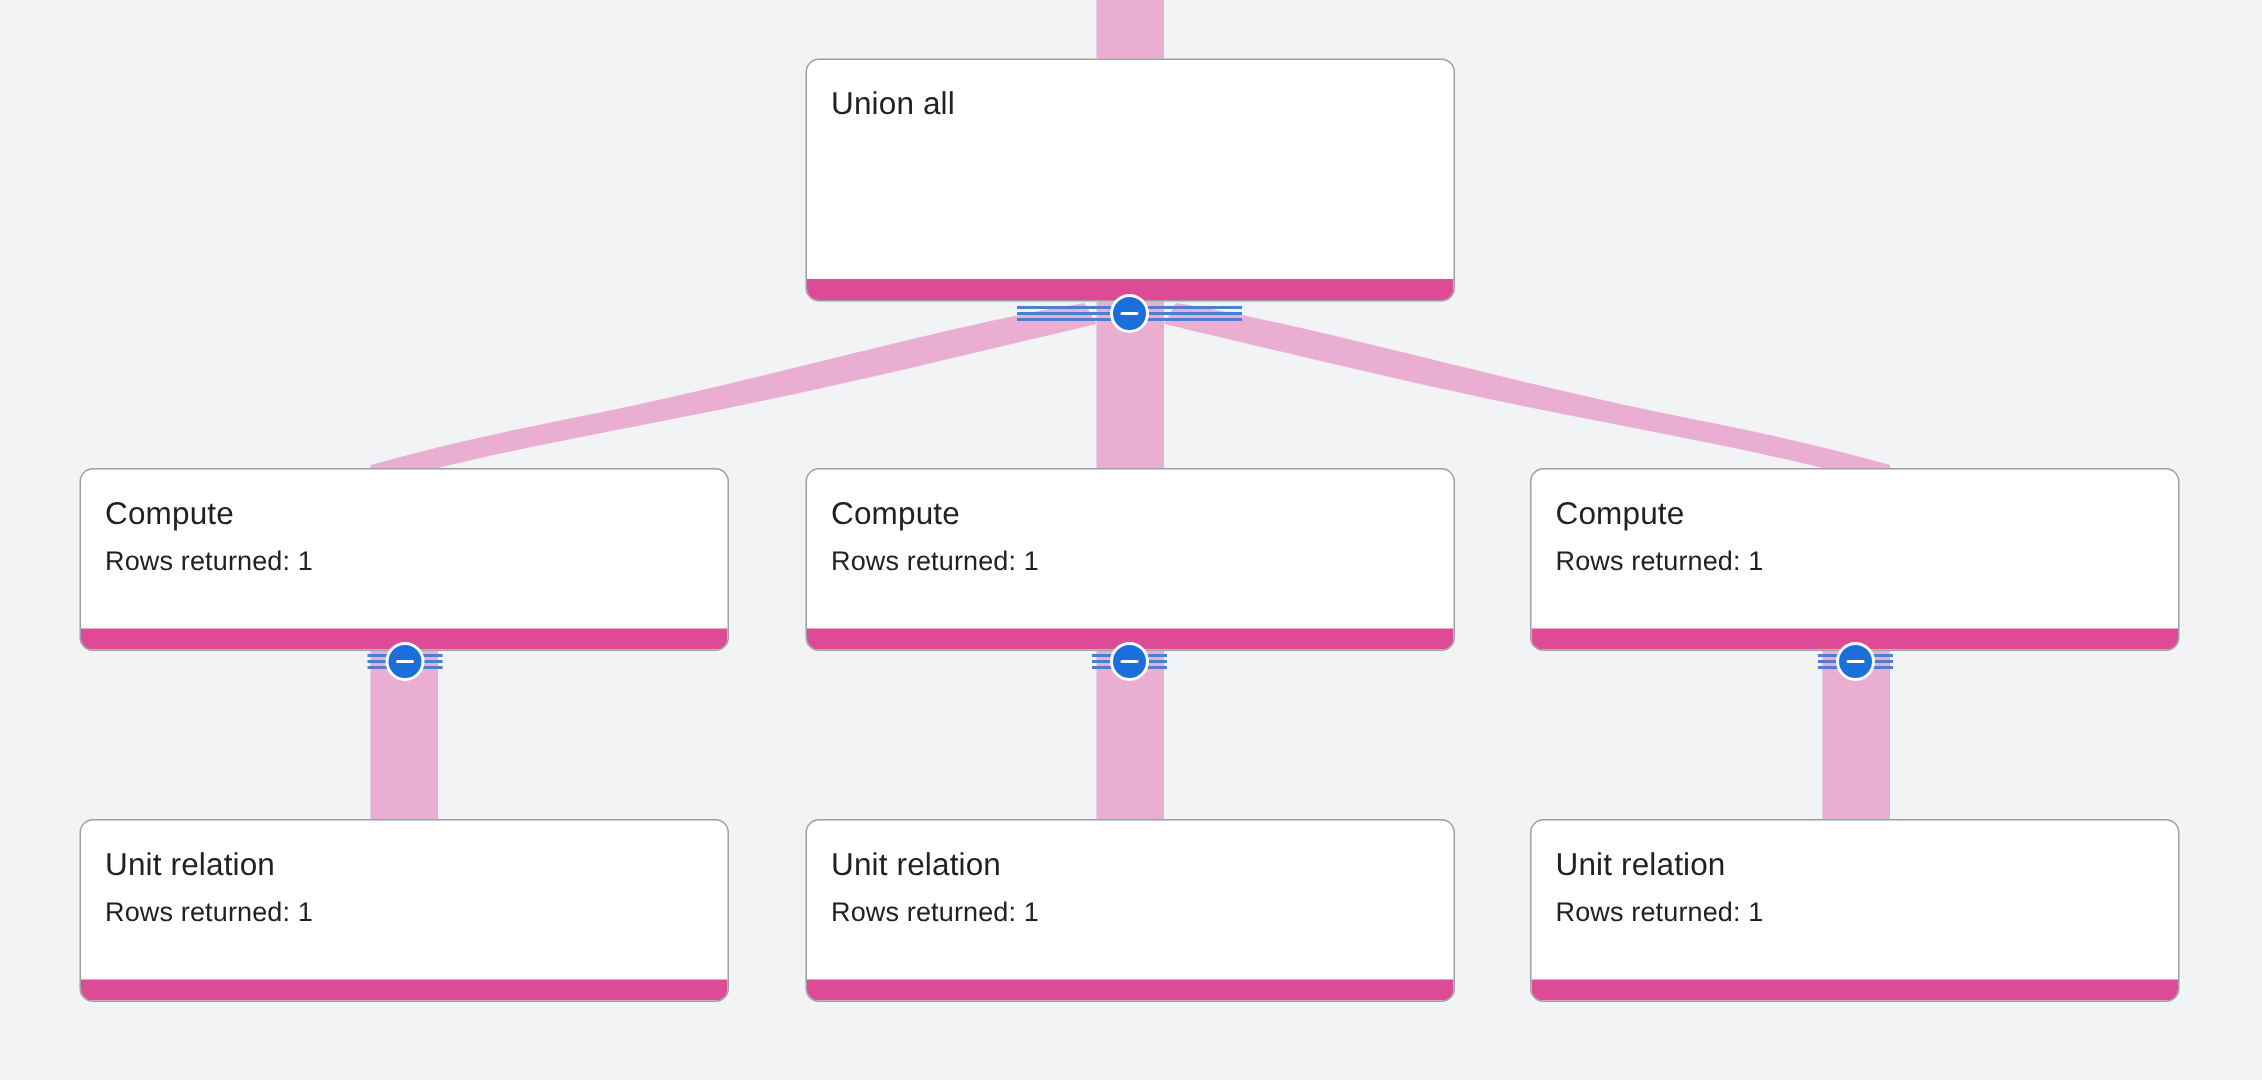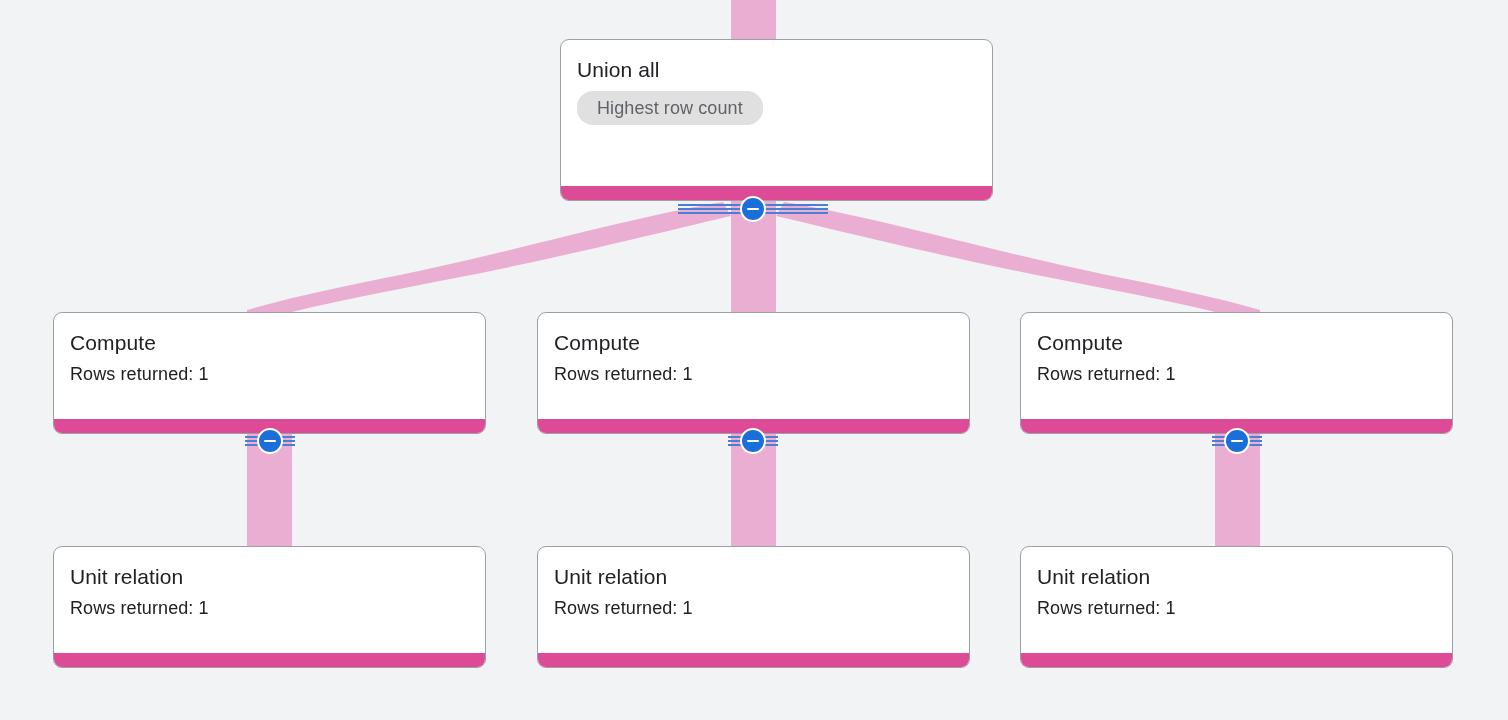--- a/index.html
+++ b/index.html
@@ -143,26 +143,23 @@
              C 1167,300 1107,289 1057,279
              C 947,258 837,230 776,216
              Z" fill="#eaaed2"></path>
     <path d="M 1222,312 L 1252,312 L 1237,326 Z" fill="#eaaed2"></path>
 
     <path d="M 247,434 L 292,434 L 292,546 L 247,546 Z" fill="#eaaed2"></path>
     <path d="M 731,434 L 776,434 L 776,546 L 731,546 Z" fill="#eaaed2"></path>
     <path d="M 1215,434 L 1260,434 L 1260,546 L 1215,546 Z" fill="#eaaed2"></path>
   </svg>
 
-  <div class="node" style="left:560px; top:39px; width:433px; height:162px;">
+  <div class="node" style="left:537px; top:39px; width:433px; height:162px;">
     <div class="node-body">
       <div class="node-title">Union all</div>
-      <div class="node-badge-wrap">
-        <span class="node-badge">Highest row count</span>
-      </div>
     </div>
     <div class="node-bar"></div>
   </div>
   <div class="collapse-rail" style="left:678px; top:203px; width:150px;">
     <i class="l1"></i>
       <i class="l2"></i>
       <i class="l3"></i>
   </div>
   <div class="collapse-btn" style="left:753px; top:209px;">
     <span class="minus"></span>

